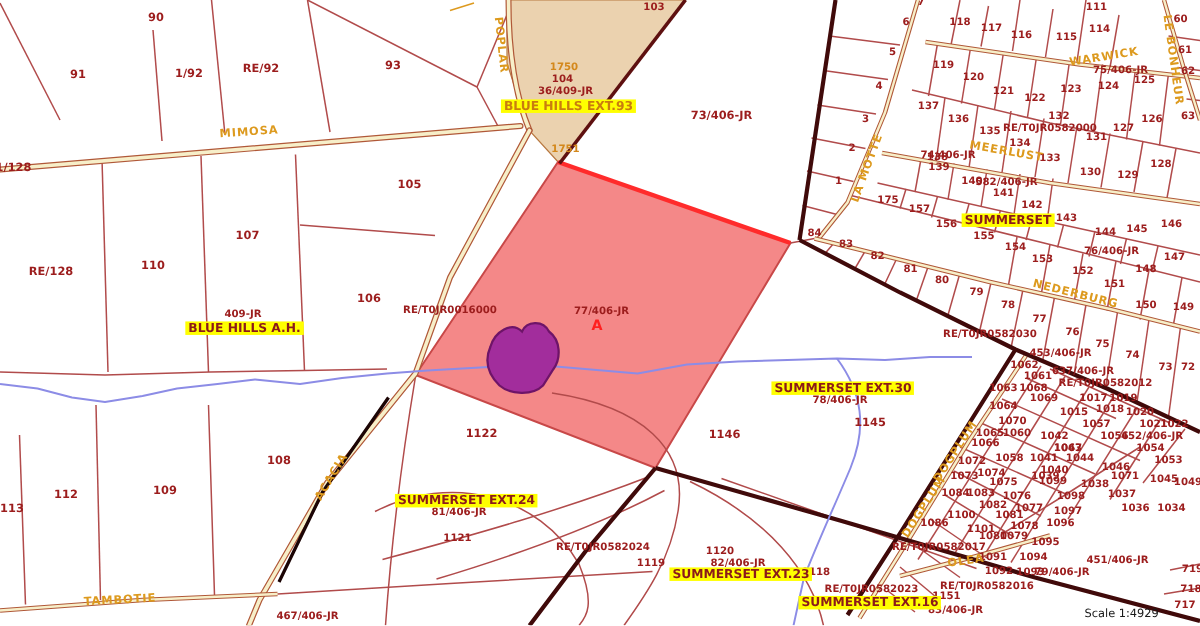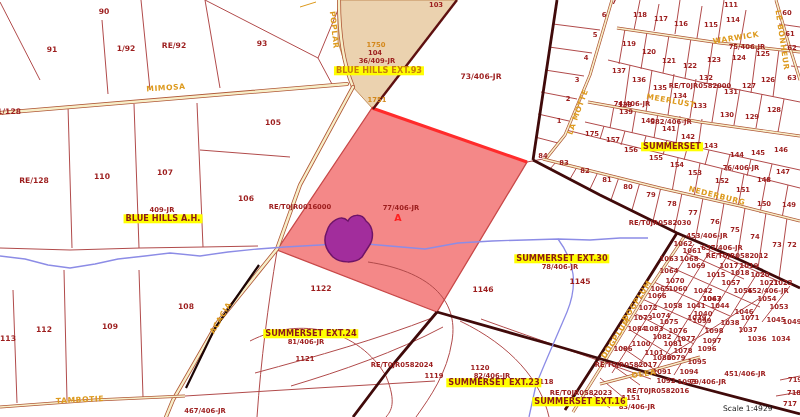--- a/index.html
+++ b/index.html
@@ -220,21 +220,21 @@
       <span class="parcel-label" style="left: 436px; top: 5px; transform: translate(-50%, -50%) rotate(0deg);">103</span>
       <span class="parcel-label orange" style="left: 376px; top: 45px; transform: translate(-50%, -50%) rotate(0deg);">1750</span>
       <span class="parcel-label" style="left: 375px; top: 53px; transform: translate(-50%, -50%) rotate(0deg);">104</span>
       <span class="parcel-label" style="left: 377px; top: 61px; transform: translate(-50%, -50%) rotate(0deg);">36/409-JR</span>
       <span class="parcel-label lg" style="left: 481px; top: 77px; transform: translate(-50%, -50%) rotate(0deg);">73/406-JR</span>
       <span class="parcel-label orange" style="left: 377px; top: 100px; transform: translate(-50%, -50%) rotate(0deg);">1751</span>
       <span class="parcel-label lg" style="left: 9px; top: 112px; transform: translate(-50%, -50%) rotate(0deg);">1/128</span>
       <span class="parcel-label lg" style="left: 273px; top: 123px; transform: translate(-50%, -50%) rotate(0deg);">105</span>
       <span class="parcel-label lg" style="left: 34px; top: 181px; transform: translate(-50%, -50%) rotate(0deg);">RE/128</span>
       <span class="parcel-label lg" style="left: 102px; top: 177px; transform: translate(-50%, -50%) rotate(0deg);">110</span>
-      <span class="parcel-label lg" style="left: 165px; top: 173px; transform: translate(-50%, -50%) rotate(0deg);">107</span>
+      <span class="parcel-label lg" style="left: 165px; top: 157px; transform: translate(-50%, -50%) rotate(0deg);">107</span>
       <span class="parcel-label lg" style="left: 246px; top: 199px; transform: translate(-50%, -50%) rotate(0deg);">106</span>
       <span class="parcel-label" style="left: 162px; top: 210px; transform: translate(-50%, -50%) rotate(0deg);">409-JR</span>
       <span class="parcel-label" style="left: 300px; top: 207px; transform: translate(-50%, -50%) rotate(0deg);">RE/T0JR0016000</span>
       <span class="parcel-label" style="left: 401px; top: 208px; transform: translate(-50%, -50%) rotate(0deg);">77/406-JR</span>
       <span class="parcel-label red" style="left: 398px; top: 218px; transform: translate(-50%, -50%) rotate(0deg);">A</span>
       <span class="parcel-label lg" style="left: 321px; top: 289px; transform: translate(-50%, -50%) rotate(0deg);">1122</span>
       <span class="parcel-label lg" style="left: 483px; top: 290px; transform: translate(-50%, -50%) rotate(0deg);">1146</span>
       <span class="parcel-label" style="left: 560px; top: 267px; transform: translate(-50%, -50%) rotate(0deg);">78/406-JR</span>
       <span class="parcel-label lg" style="left: 580px; top: 282px; transform: translate(-50%, -50%) rotate(0deg);">1145</span>
       <span class="parcel-label lg" style="left: 44px; top: 330px; transform: translate(-50%, -50%) rotate(0deg);">112</span>

